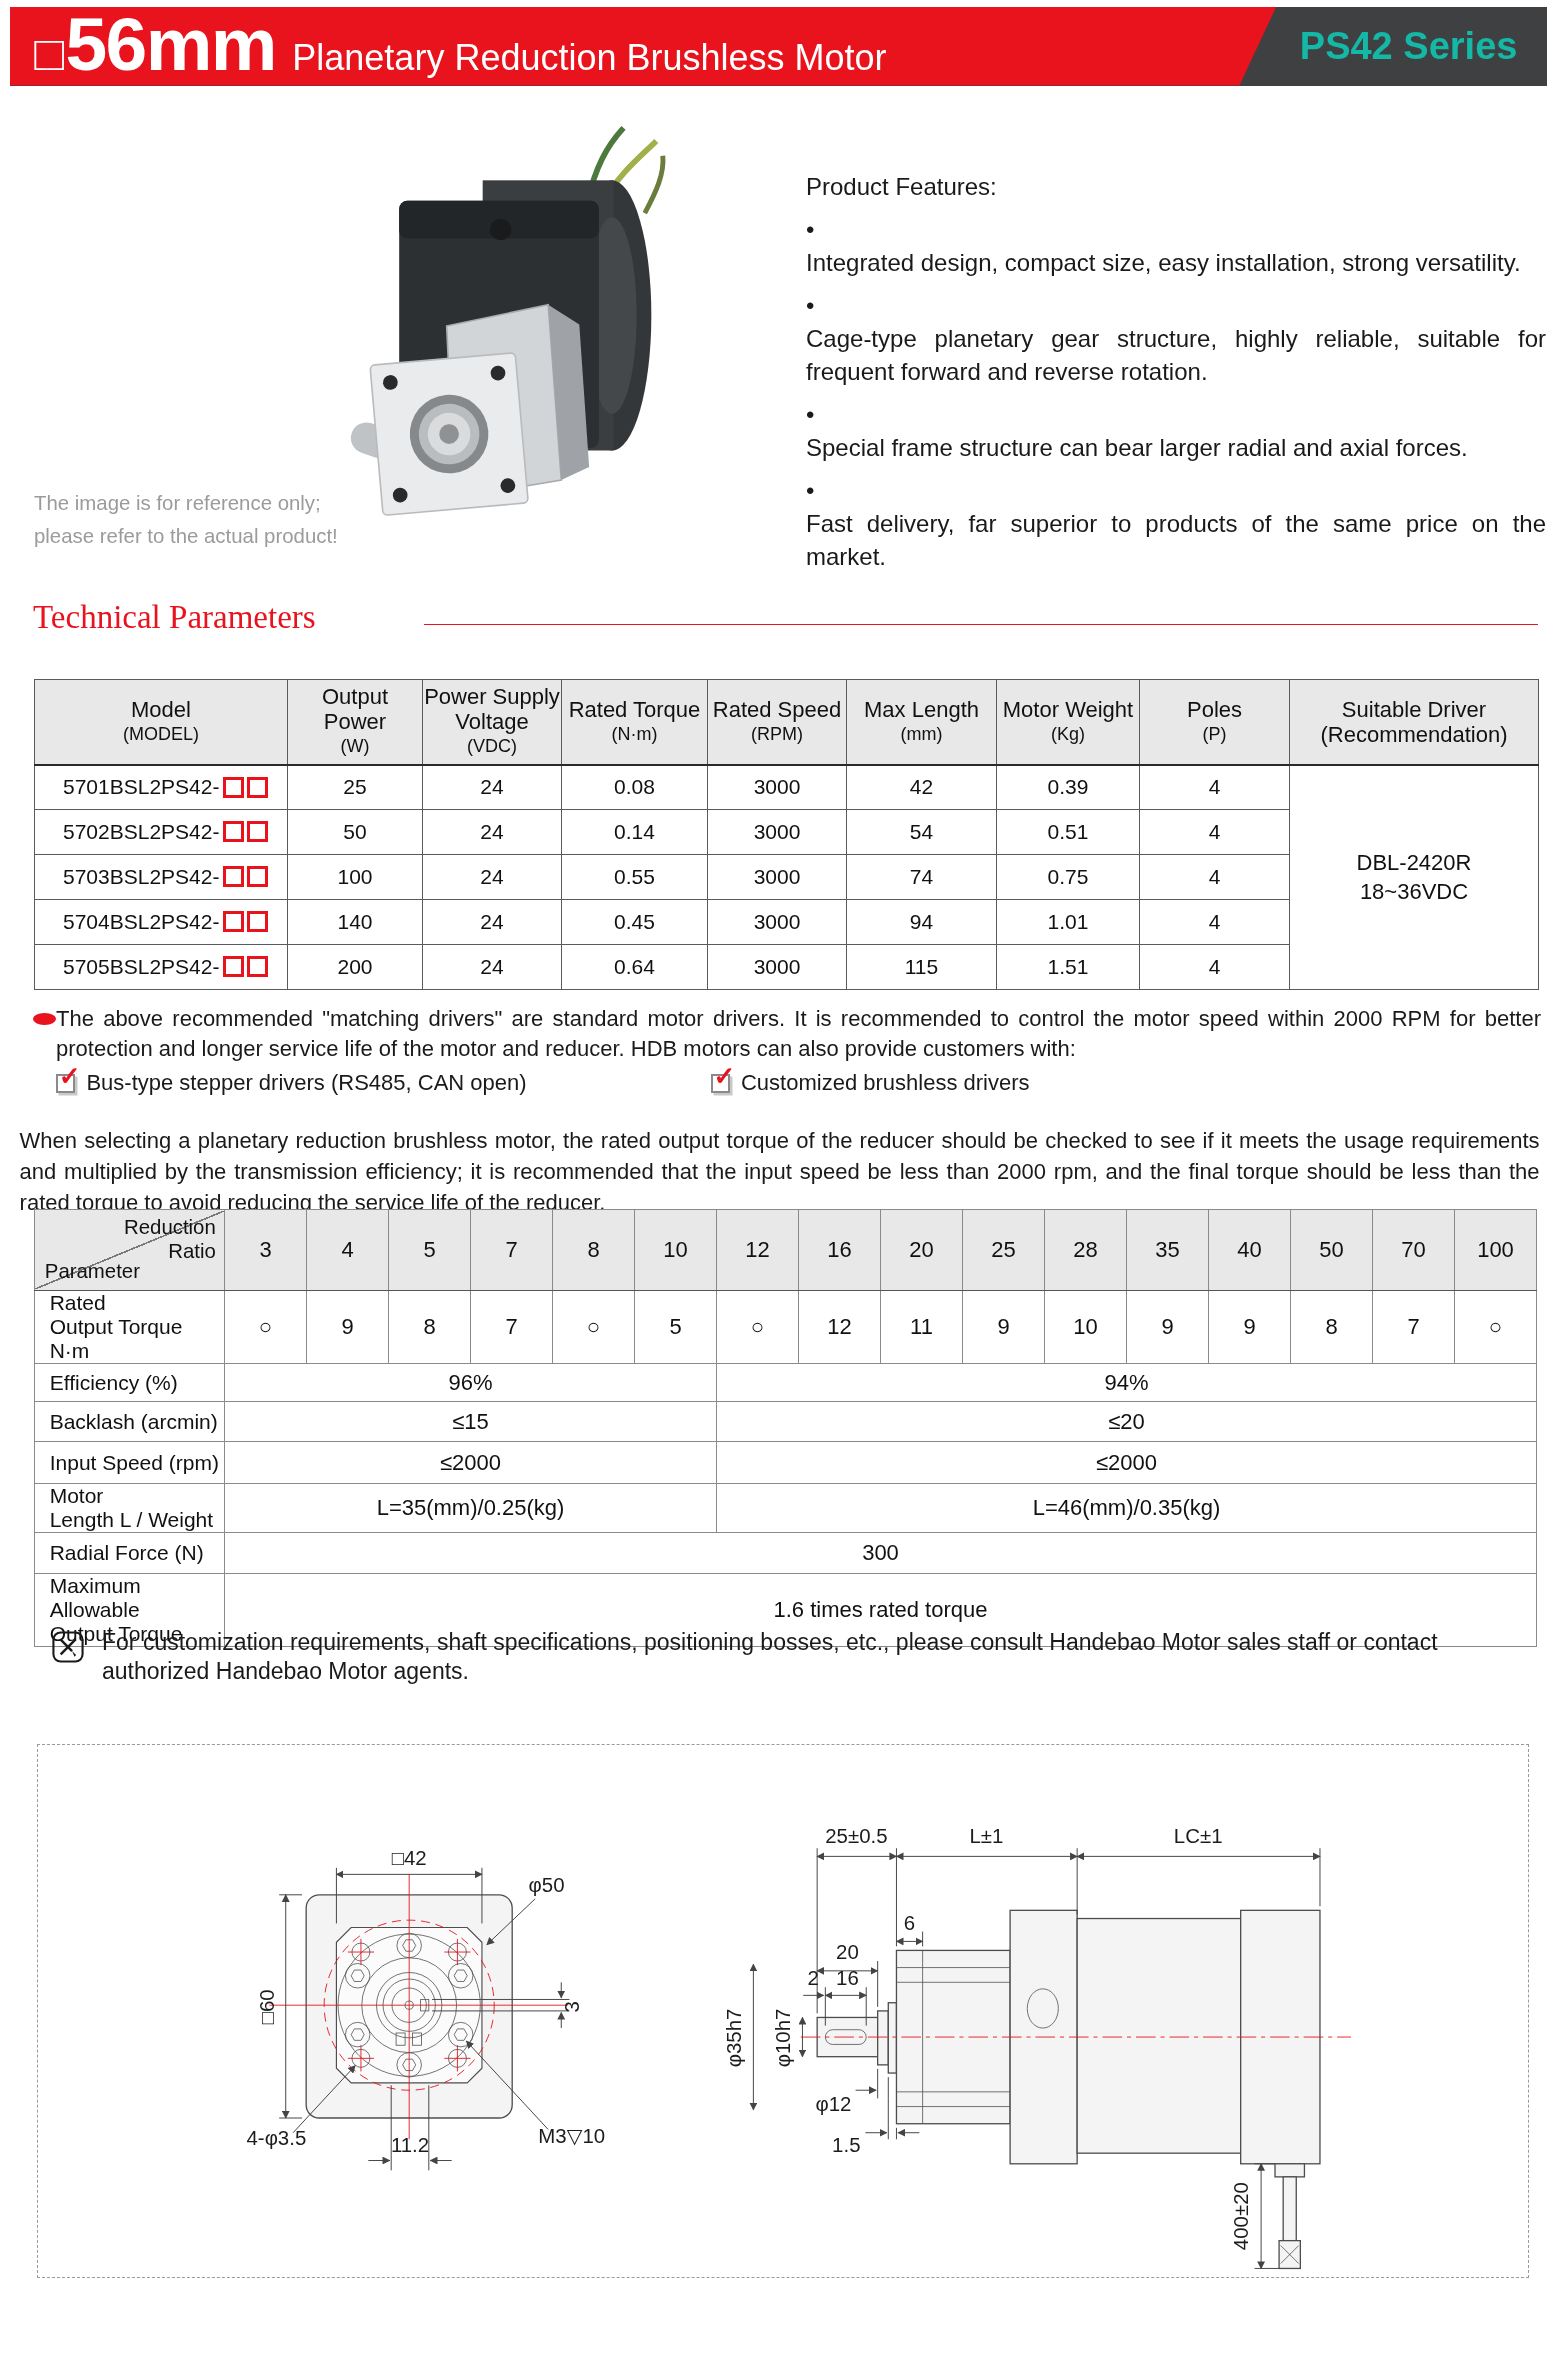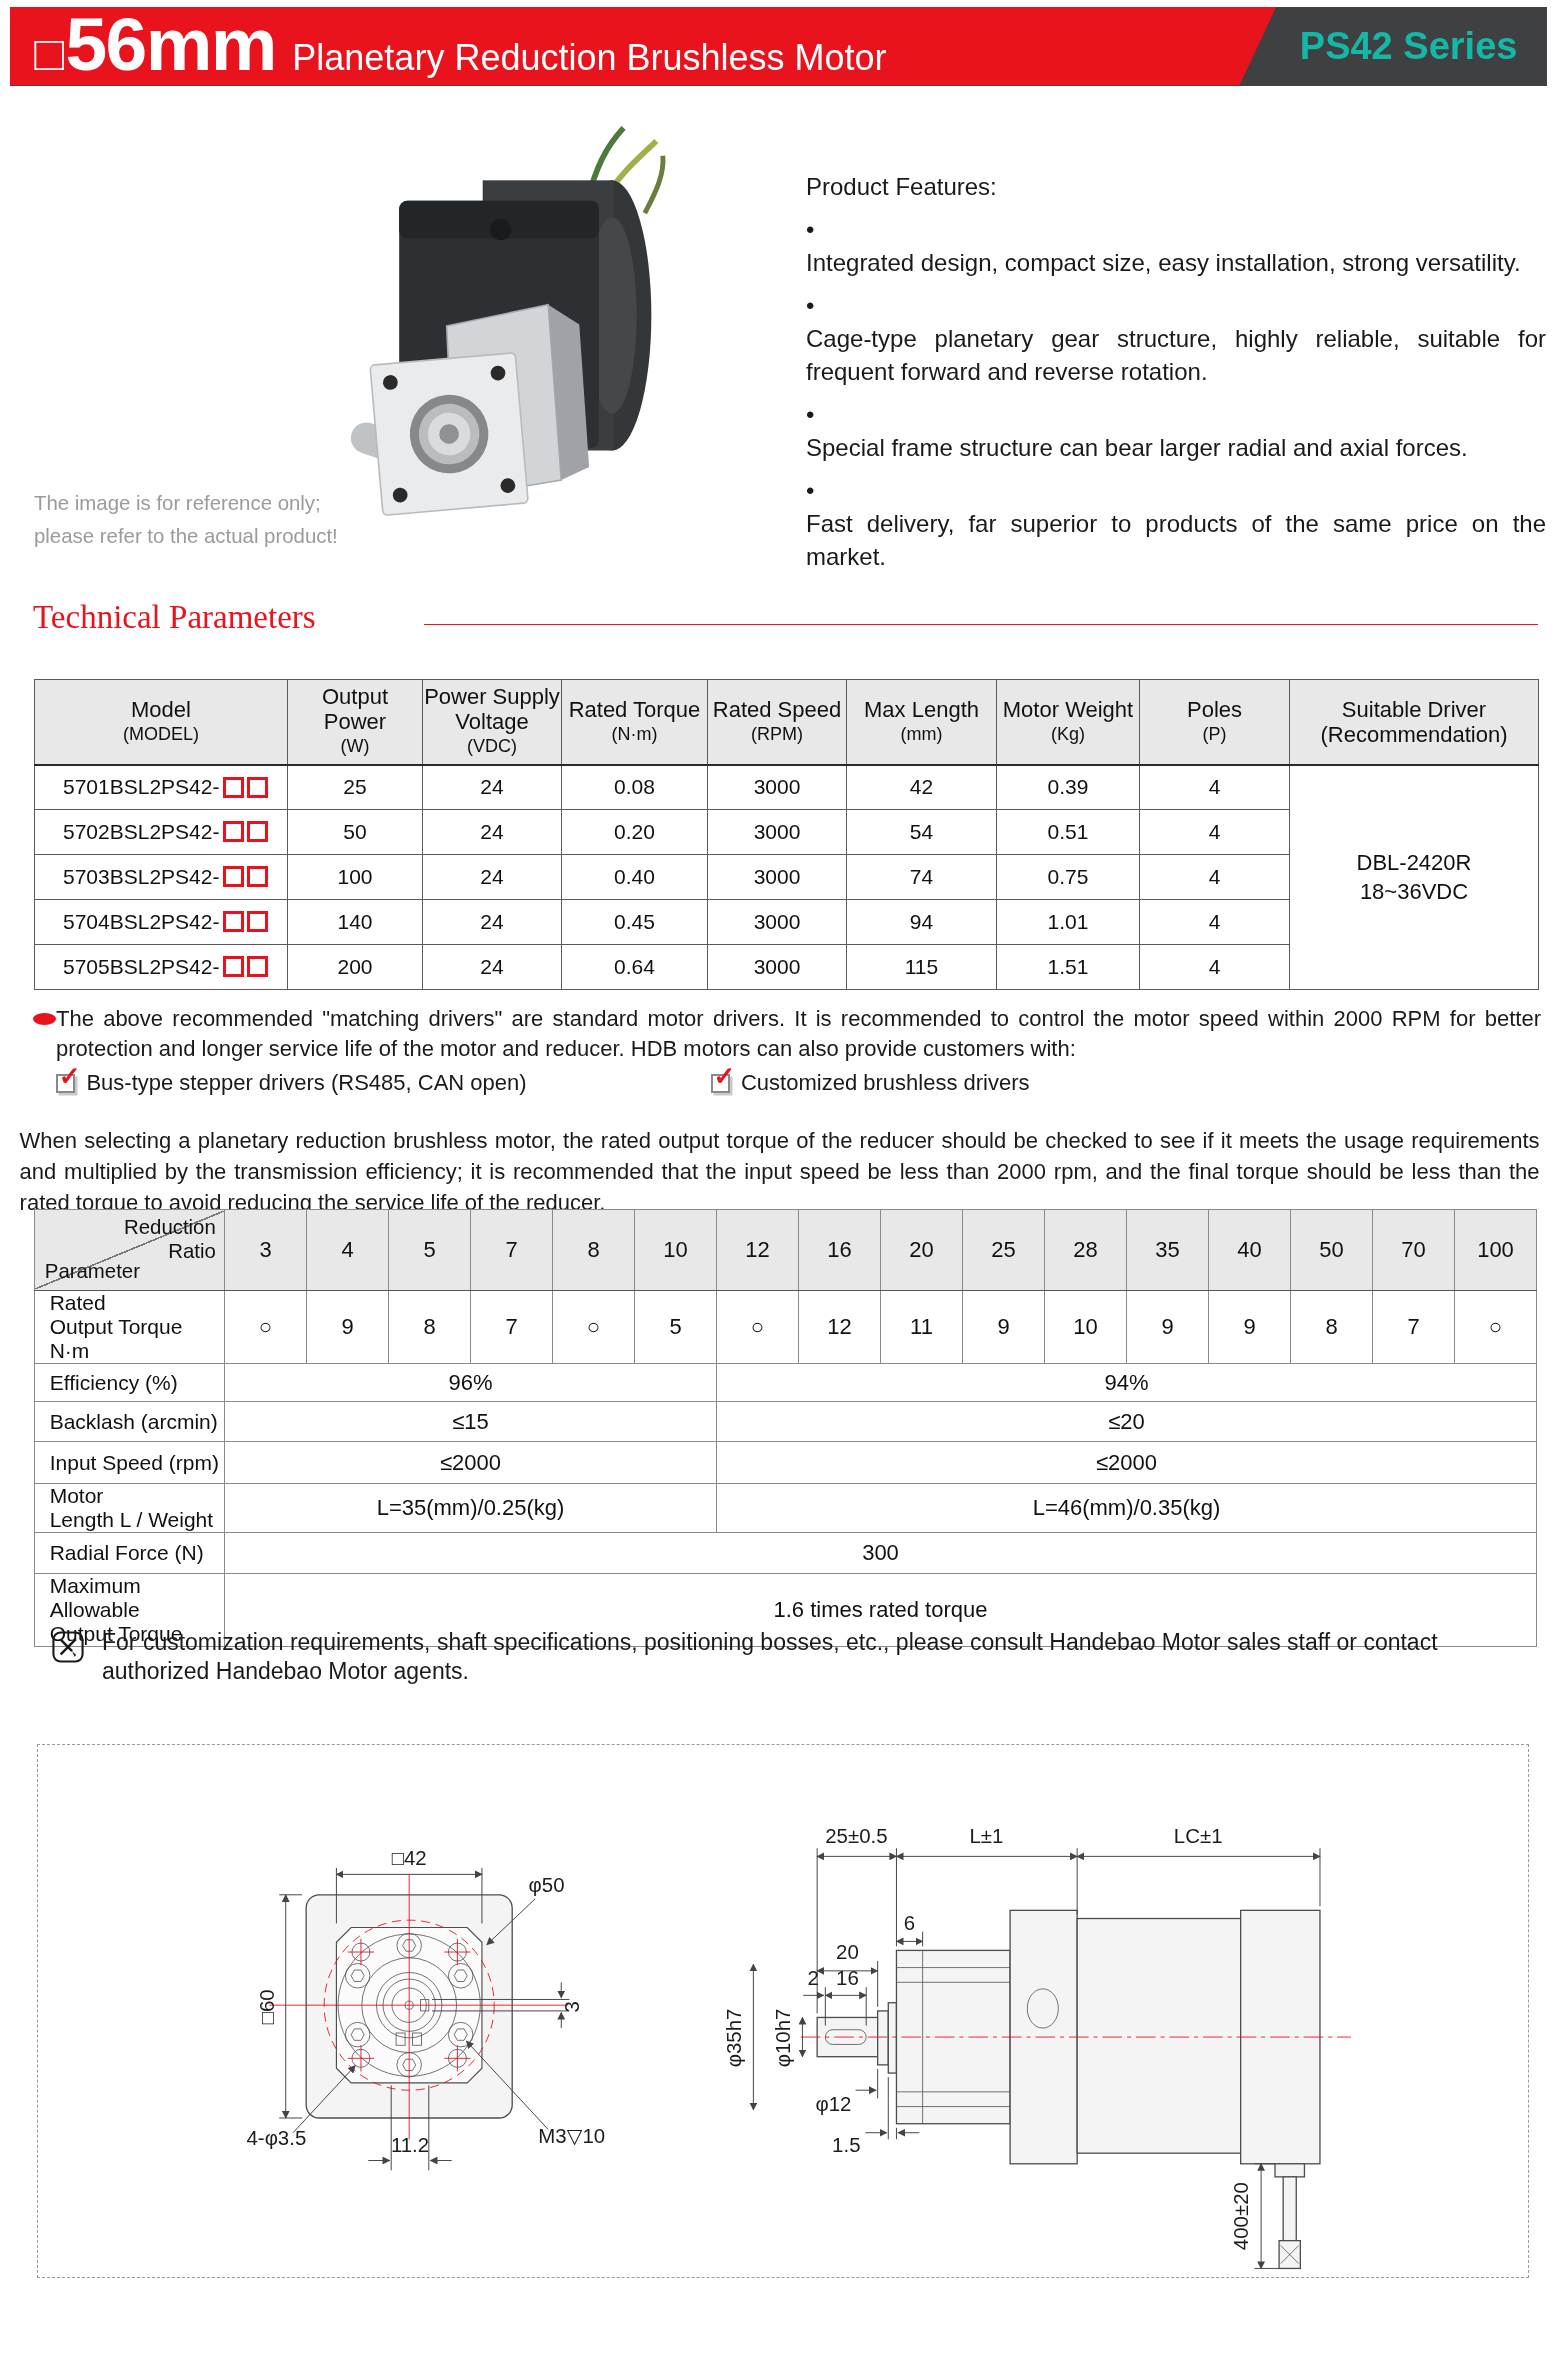--- a/index.html
+++ b/index.html
@@ -227,31 +227,31 @@
         <td>4</td>
         <td class="driver" rowspan="5">
             <div>DBL-2420R</div>
             <div>18~36VDC</div>
           </td>
       </tr>
       <tr>
         <td class="model"><span>5702BSL2PS42-</span><span class="red-sq"></span><span class="red-sq"></span></td>
         <td>50</td>
         <td>24</td>
-        <td>0.20</td>
+        <td>0.14</td>
         <td>3000</td>
         <td>54</td>
         <td>0.51</td>
         <td>4</td>
       </tr>
       <tr>
         <td class="model"><span>5703BSL2PS42-</span><span class="red-sq"></span><span class="red-sq"></span></td>
         <td>100</td>
         <td>24</td>
-        <td>0.40</td>
+        <td>0.55</td>
         <td>3000</td>
         <td>74</td>
         <td>0.75</td>
         <td>4</td>
       </tr>
       <tr>
         <td class="model"><span>5704BSL2PS42-</span><span class="red-sq"></span><span class="red-sq"></span></td>
         <td>140</td>
         <td>24</td>
         <td>0.45</td>

